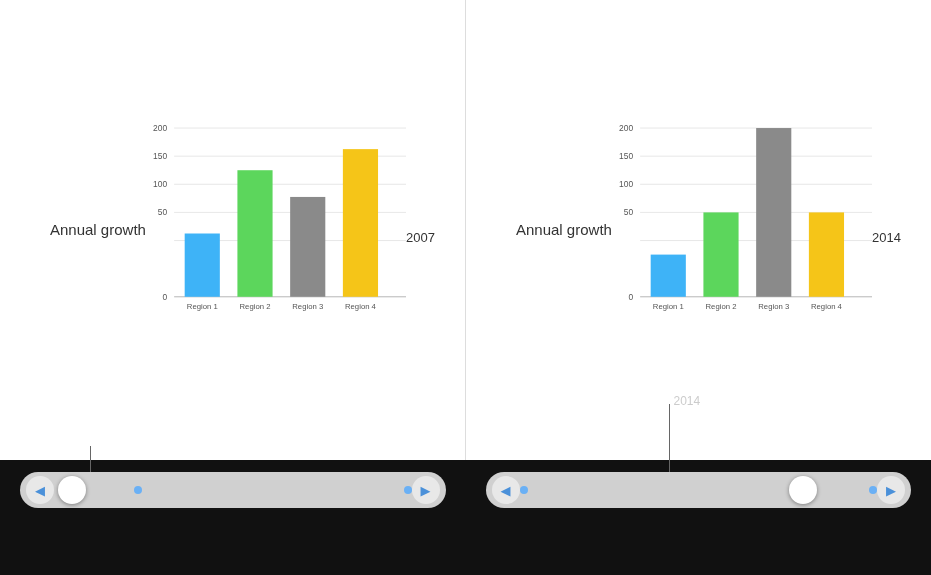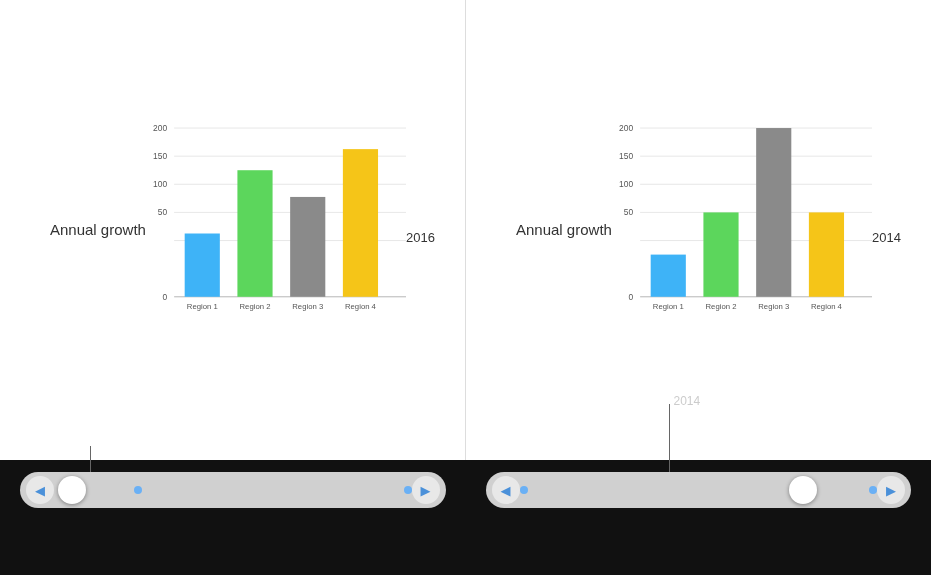--- a/index.html
+++ b/index.html
@@ -162,21 +162,21 @@
         <rect x="130" y="70" width="50" height="180" fill="#5cd65c"></rect>
         <text x="155" y="268" text-anchor="middle" font-size="11" fill="#555">Region 2</text>
 
         <rect x="205" y="108" width="50" height="142" fill="#8a8a8a"></rect>
         <text x="230" y="268" text-anchor="middle" font-size="11" fill="#555">Region 3</text>
 
         <rect x="280" y="40" width="50" height="210" fill="#f5c518"></rect>
         <text x="305" y="268" text-anchor="middle" font-size="11" fill="#555">Region 4</text>
       </svg>
     </div>
-    <div class="chart-year">2016</div>
+    <div class="chart-year">2007</div>
   </div>
 
   <div class="chart-container">
     <div class="chart-title">Annual growth</div>
     <div class="chart-area">
       <svg class="chart-svg" id="chart2-svg" viewBox="0 0 370 320">
 
         <line x1="40" y1="10" x2="370" y2="10" stroke="#ddd" stroke-width="1"></line>
         <line x1="40" y1="50" x2="370" y2="50" stroke="#ddd" stroke-width="1"></line>
         <line x1="40" y1="90" x2="370" y2="90" stroke="#ddd" stroke-width="1"></line>

